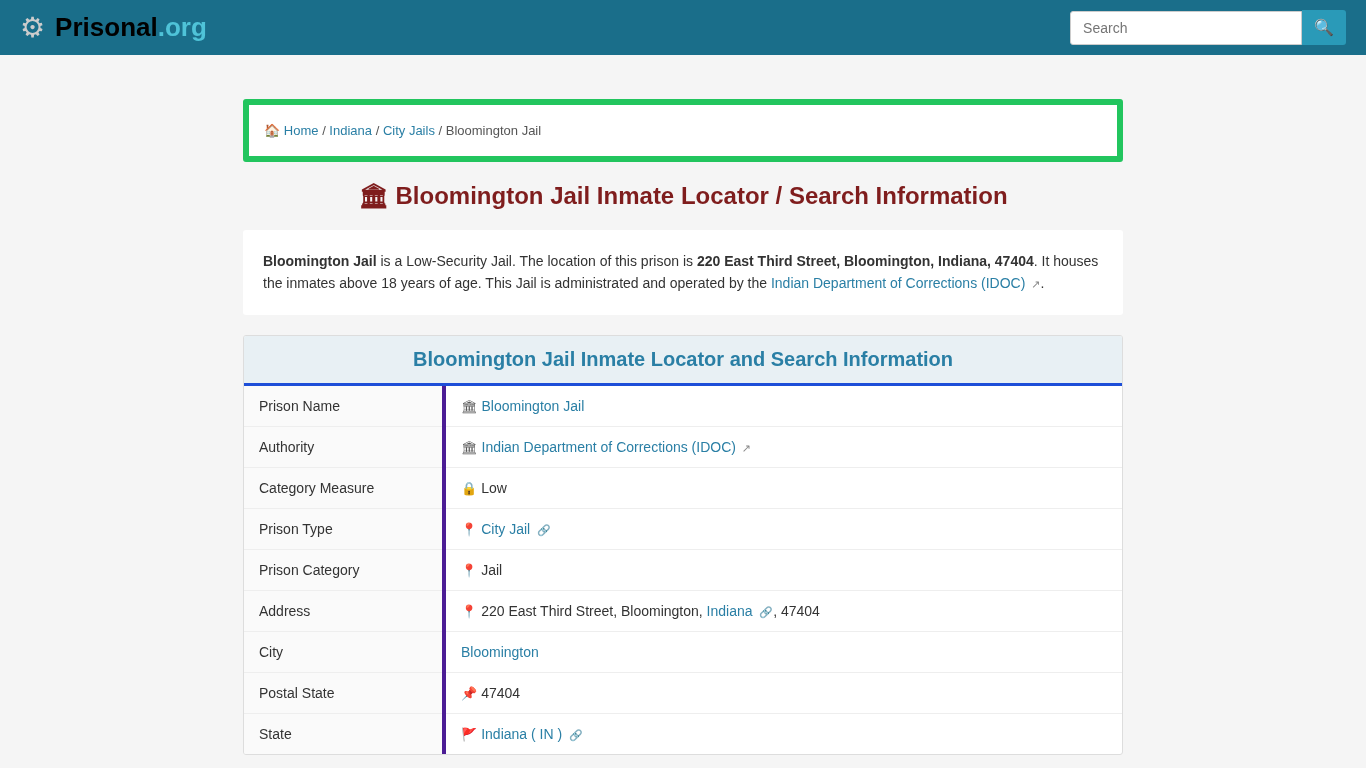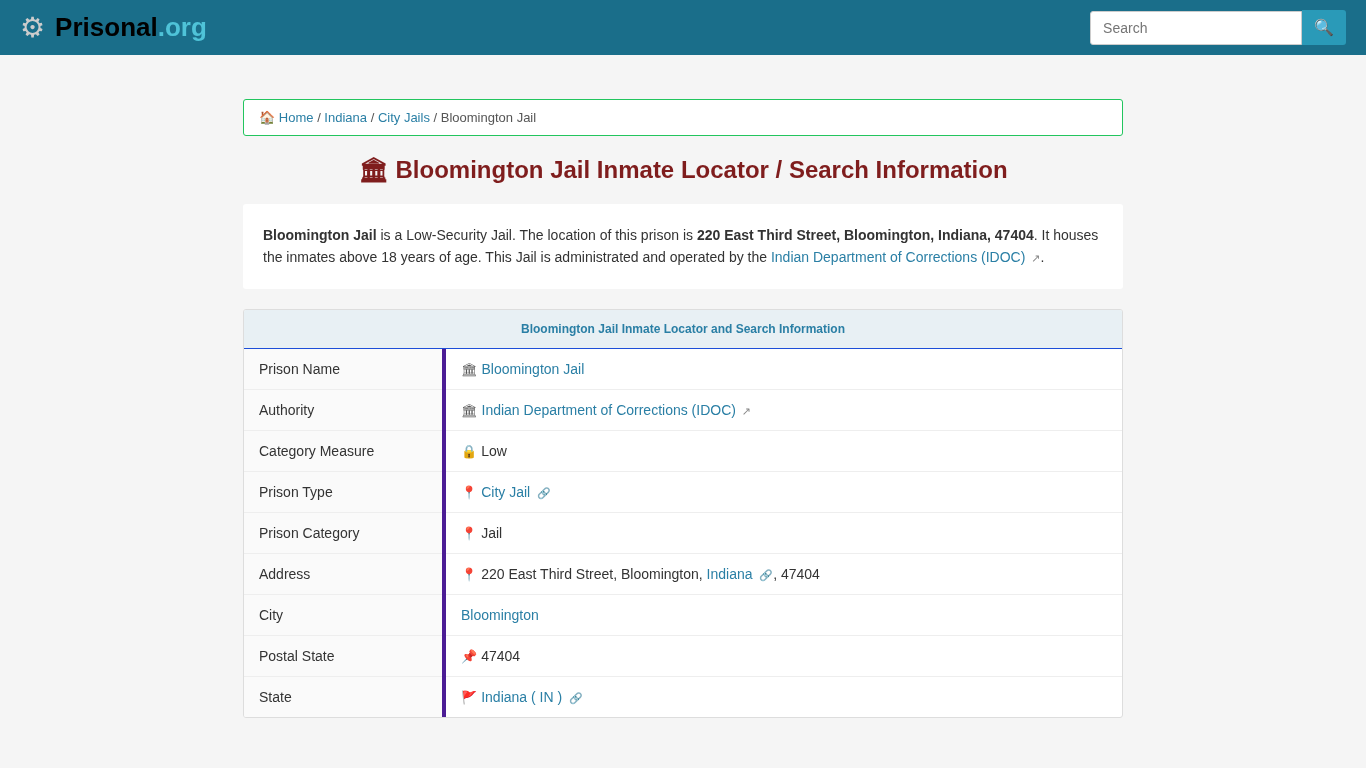--- a/index.html
+++ b/index.html
@@ -33,21 +33,21 @@
     #search-area {
       display: flex;
       align-items: center;
       gap: 0;
     }
     #search-input {
       padding: 8px 12px;
       font-size: 14px;
       border: 1px solid #ccc;
       border-radius: 3px 0 0 3px;
-      width: 212px;
+      width: 232px;
       outline: none;
     }
     #search-button {
       background: #2a9ab8;
       border: none;
       padding: 8px 12px;
       cursor: pointer;
       border-radius: 0 3px 3px 0;
       color: white;
       font-size: 16px;
@@ -56,23 +56,23 @@
     
     #main {
       max-width: 900px;
       margin: 20px auto;
       padding: 0 10px;
     }
 
     
     #breadcrumb {
       background: white;
-      border: 1px solid #22c55e;
+      border: 6px solid #22c55e;
       border-radius: 3px;
-      padding: 10px 15px;
+      padding: 18px 15px;
       margin-bottom: 20px;
       font-size: 13px;
       color: #555;
       margin-top: 44px;
     }
     #breadcrumb a {
       color: #2a7fa5;
       text-decoration: none;
     }
     #breadcrumb span { color: #555; }
@@ -110,23 +110,23 @@
       border: 1px solid #ddd;
       border-radius: 3px;
       overflow: hidden;
       margin-bottom: 20px;
     }
     #table-header {
       background: #e8f0f4;
       padding: 12px 15px;
       text-align: center;
       font-weight: bold;
-      font-size: 12px;
-      color: #2a7fa5;
-      border-bottom: 1px solid #1d4ed8;
+      font-size: 20px;
+      color: #2a7fa5;
+      border-bottom: 3px solid #1d4ed8;
     }
     #info-table {
       width: 100%;
       border-collapse: collapse;
     }
     #info-table tr {
       border-bottom: 1px solid #eee;
     }
     #info-table tr:last-child {
       border-bottom: none;

